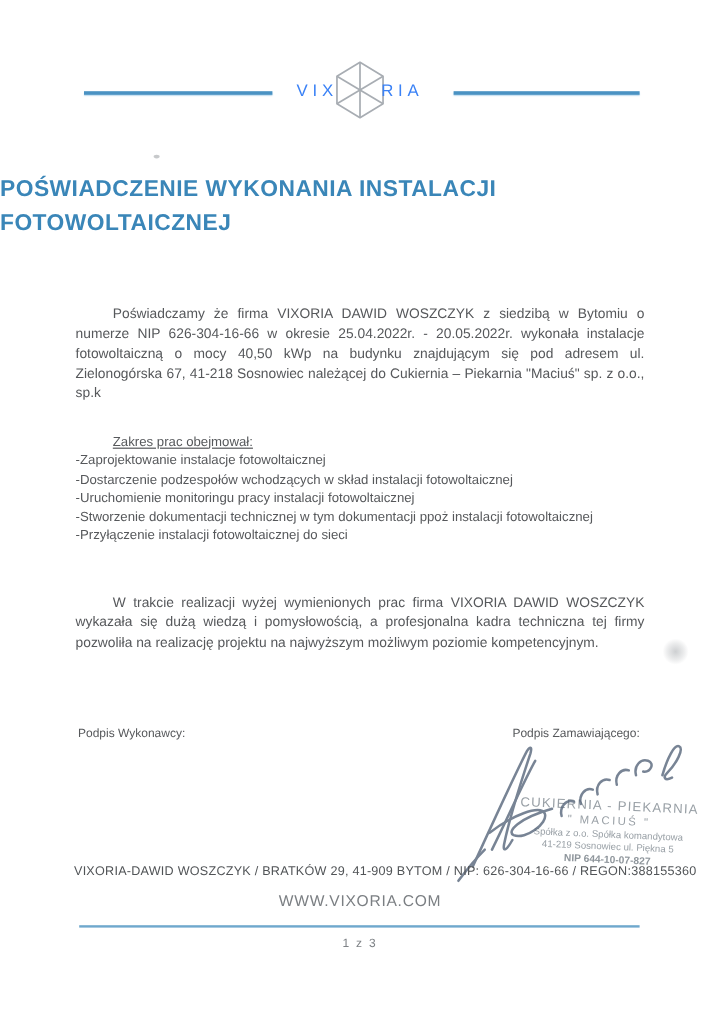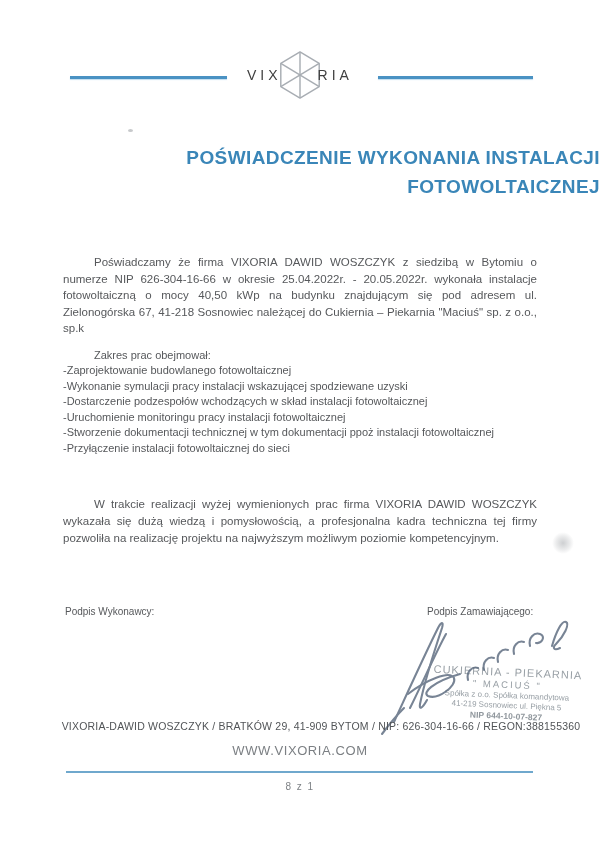--- a/index.html
+++ b/index.html
@@ -15,40 +15,40 @@
 
   
   .rule { position:absolute; height:3px; background:#4a92c3; box-shadow:0 1px 1px rgba(120,180,220,.45); }
   .rule-left  { left:70px;  top:76px; width:157px; }
   .rule-right { left:378px; top:76px; width:155px; }
   .logo {
     position:absolute; left:0; top:50px; width:100%;
     display:flex; justify-content:center; align-items:center;
   }
   .logo-word {
-    font-size:14px; letter-spacing:4px; color:#404040; font-weight:400;
+    font-size:14px; letter-spacing:4px; color:#3b82f6; font-weight:400;
   }
   .logo-word.vix { margin-right:-6px; }
   .logo-word.ria { margin-left:-6px; }
   .hex-icon { display:block; }
 
   
   .doc-title {
     position:absolute; left:0; top:143px; width:100%;
-    text-align:right; font-size:19px; font-weight:bold;
+    text-align:left; font-size:19px; font-weight:bold;
     color:#3a86b8; line-height:29px; letter-spacing:.4px;
   }
 
   
   .body-block {
     position:absolute; left:63px; top:254px; width:474px;
     font-size:11.5px; line-height:16.5px;
   }
   .para { margin:0; text-indent:31px; text-align:justify; }
-  .scope-heading { margin:11px 0 0; text-indent:31px; line-height:15.5px; font-size:11px; }
+  .scope-heading { margin:25px 0 0; text-indent:31px; line-height:15.5px; font-size:11px;text-decoration:underline; }
   .scope-item { margin:0; line-height:15.5px; font-size:11px; text-align:justify; }
   .para.conclusion { margin-top:40px; line-height:16.8px; }
 
   
   .sig-label { position:absolute; font-size:10px; color:#56585b; }
   .sig-label.contractor { left:65px;  top:606px; }
   .sig-label.client     { left:427px; top:606px; }
 
   .stamp {
     position:absolute; left:416px; top:666px; width:182px;
@@ -109,22 +109,21 @@
   <div class="rule rule-right"></div>
 
   <div class="doc-title">
     <div>POŚWIADCZENIE WYKONANIA INSTALACJI</div>
     <div>FOTOWOLTAICZNEJ</div>
   </div>
 
   <div class="body-block">
     <p class="para">Poświadczamy że firma VIXORIA DAWID WOSZCZYK z siedzibą w Bytomiu o numerze NIP 626-304-16-66 w okresie 25.04.2022r. - 20.05.2022r. wykonała instalacje fotowoltaiczną o mocy 40,50 kWp na budynku znajdującym się pod adresem ul. Zielonogórska 67, 41-218 Sosnowiec należącej do Cukiernia – Piekarnia "Maciuś" sp. z o.o., sp.k</p>
     <p class="scope-heading">Zakres prac obejmował:</p>
-    <p class="scope-item">-Zaprojektowanie budowlanego fotowoltaicznej</p>
-    <p class="scope-item">-Wykonanie symulacji pracy instalacji wskazującej spodziewane uzyski</p>
+    <p class="scope-item">-Zaprojektowanie instalacje fotowoltaicznej</p>
     <p class="scope-item">-Dostarczenie podzespołów wchodzących w skład instalacji fotowoltaicznej</p>
     <p class="scope-item">-Uruchomienie monitoringu pracy instalacji fotowoltaicznej</p>
     <p class="scope-item">-Stworzenie dokumentacji technicznej w tym dokumentacji ppoż instalacji fotowoltaicznej</p>
     <p class="scope-item">-Przyłączenie instalacji fotowoltaicznej do sieci</p>
     <p class="para conclusion">W trakcie realizacji wyżej wymienionych prac firma VIXORIA DAWID WOSZCZYK wykazała się dużą wiedzą i pomysłowością, a profesjonalna kadra techniczna tej firmy pozwoliła na realizację projektu na najwyższym możliwym poziomie kompetencyjnym.</p>
   </div>
 
   <div class="sig-label contractor">Podpis Wykonawcy:</div>
   <div class="sig-label client">Podpis Zamawiającego:</div>
 
@@ -147,18 +146,18 @@
       <path d="M136,42 C134,34 140,28 146,30"></path>
       <path d="M152,34 C150,26 156,20 162,22 C168,24 164,32 158,31"></path>
       <path d="M174,34 C178,20 184,8 188,10 C192,12 186,24 178,32 C174,36 176,39 182,36"></path>
       <path d="M4,122 C10,114 18,104 26,96"></path>
     </g>
   </svg>
 
   <div class="footer-company">VIXORIA-DAWID WOSZCZYK / BRATKÓW 29, 41-909 BYTOM / NIP: 626-304-16-66 / REGON:388155360</div>
   <div class="footer-website">WWW.VIXORIA.COM</div>
   <div class="footer-rule"></div>
-  <div class="page-number">8 z 1</div>
+  <div class="page-number">1 z 3</div>
 
   <div class="smudge"></div>
   <div class="speck"></div>
 
 </div>
 
 </body></html>

